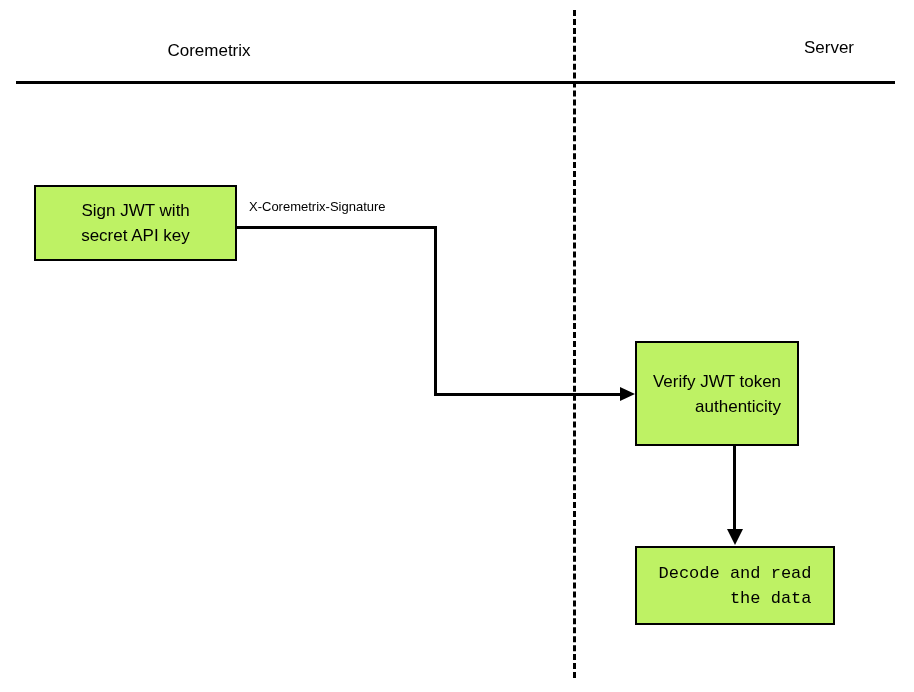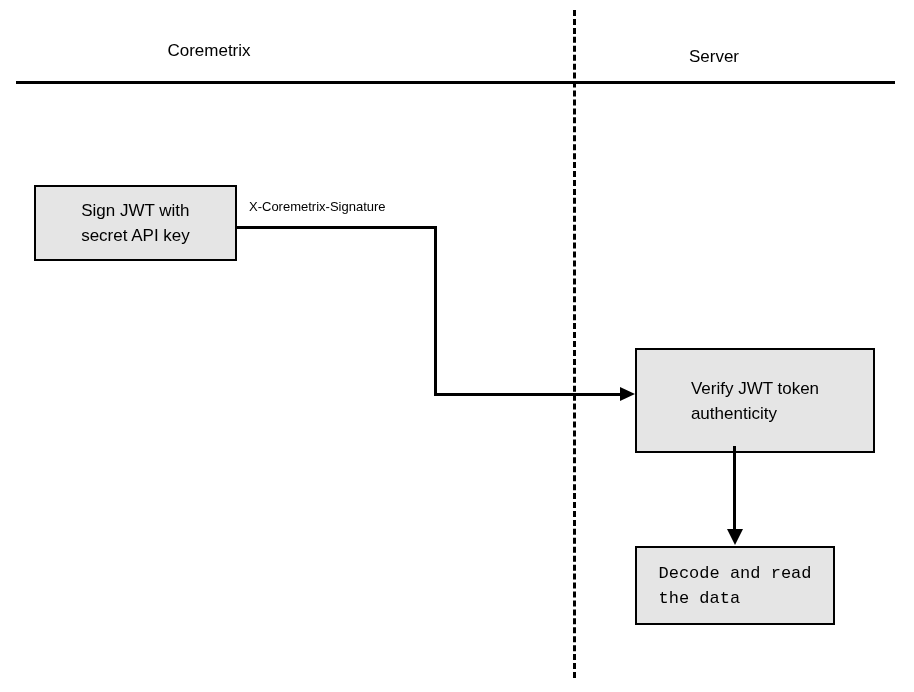--- a/index.html
+++ b/index.html
@@ -20,21 +20,21 @@
   }
   .lane-title {
     position: absolute;
     text-align: center;
     font-size: 17px;
     line-height: 26px;
     color: #000000;
     white-space: nowrap;
   }
   #lane-title-left  { left: 16px;  top: 38px; width: 386px; }
-  #lane-title-right { left: 574px; top: 44px; width: 280px; }
+  #lane-title-right { left: 574px; top: 35px; width: 280px; text-align: right; }
 
   .header-rule {
     position: absolute;
     left: 16px;
     top: 81px;
     width: 879px;
     height: 3px;
     background: #000000;
   }
 
@@ -44,33 +44,33 @@
     top: 10px;
     width: 0;
     height: 668px;
     border-left: 3px dashed #000000;
   }
 
   .node-box {
     position: absolute;
     box-sizing: border-box;
     border: 2px solid #000000;
-    background: #e5e5e5;
+    background: #bef264;
     display: flex;
     align-items: center;
     justify-content: center;
-    text-align: left;
+    text-align: right;
     font-size: 17px;
     line-height: 25px;
     color: #000000;
     padding: 0 6px;
     white-space: pre-line;
   }
   #node-sign-jwt    { left: 34px;  top: 185px; width: 203px; height: 76px; }
-  #node-verify-jwt  { left: 635px; top: 341px; width: 240px; height: 105px; margin-top: 7px; }
+  #node-verify-jwt  { left: 635px; top: 341px; width: 164px; height: 105px; }
   #node-decode-data { left: 635px; top: 546px; width: 200px; height: 79px; font-family: Liberation Mono, monospace; }
 
   .edge-label {
     position: absolute;
     font-size: 13px;
     line-height: 22px;
     color: #000000;
     white-space: nowrap;
   }
   #edge-label-signature { left: 249px; top: 196px; }

